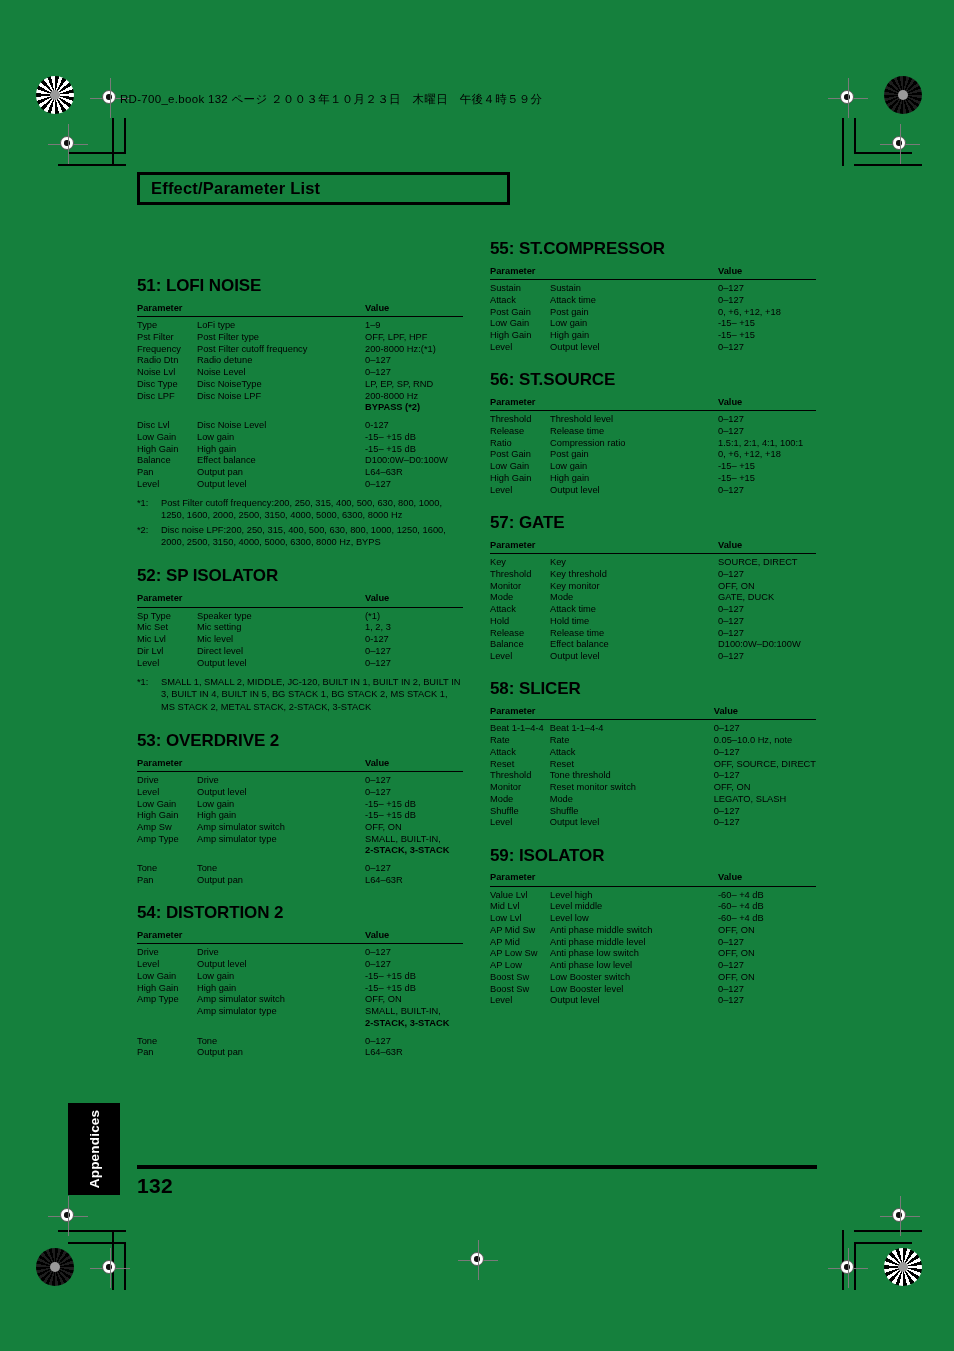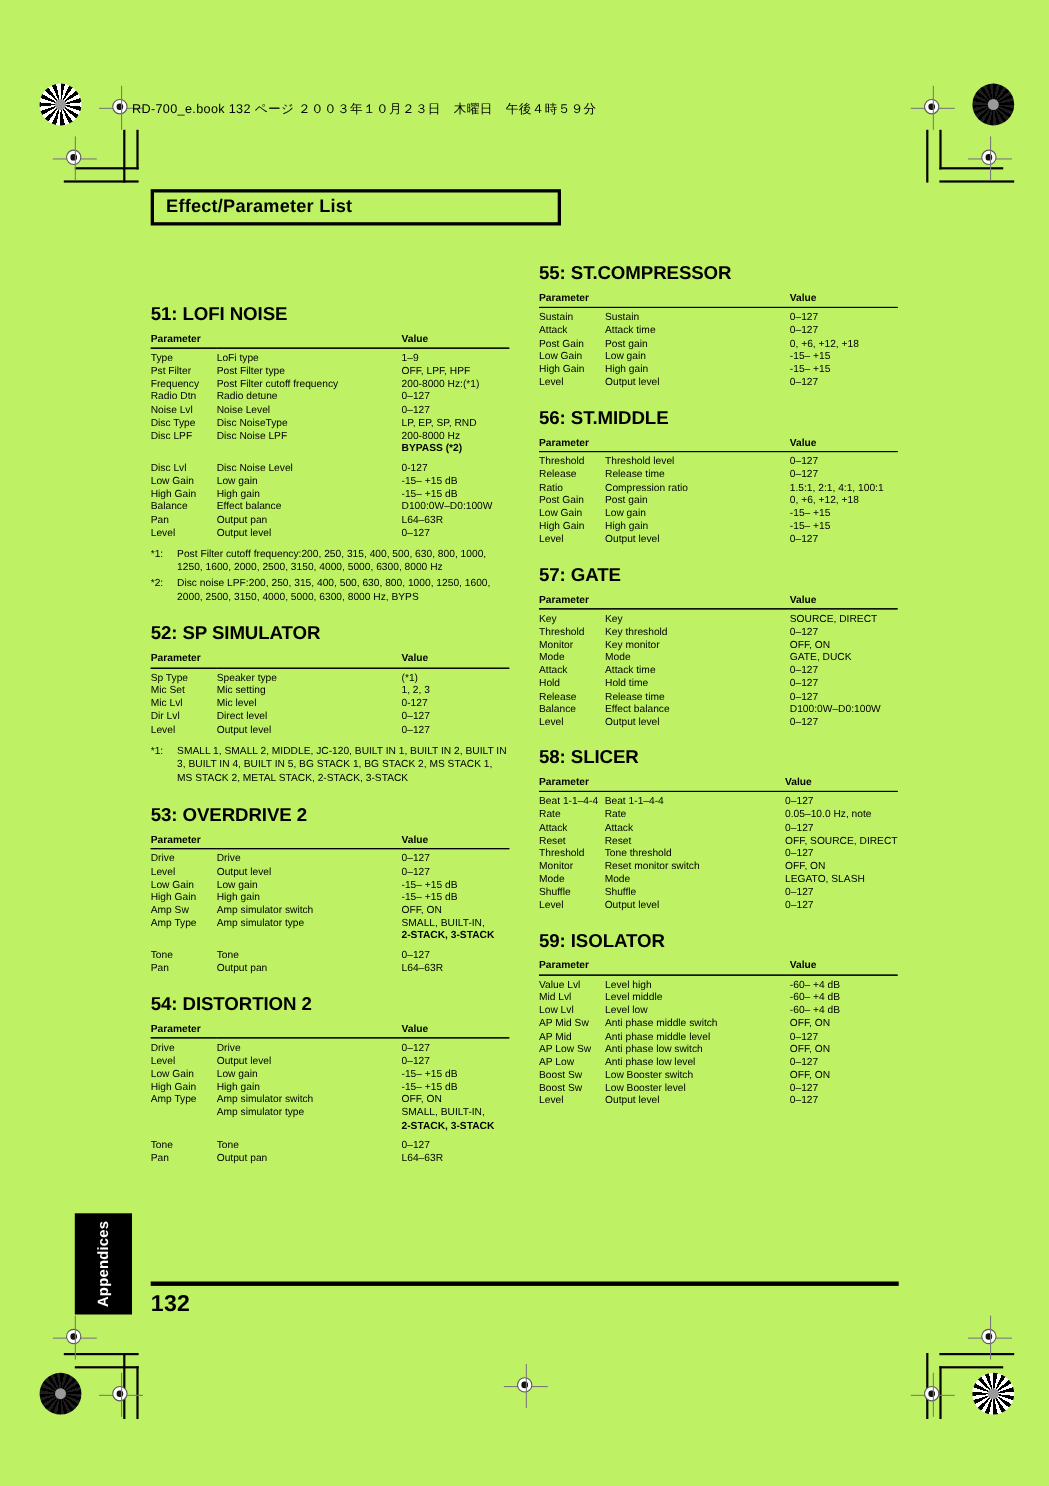--- a/index.html
+++ b/index.html
@@ -4,21 +4,21 @@
 <style>
   html, body {
     margin: 0;
     padding: 0;
     background: #ffffff;
   }
   .page {
     position: relative;
     width: 954px;
     height: 1351px;
-    background: #bef264;
+    background: #15803d;
     font-family: "Liberation Sans", sans-serif;
     color: #000000;
     overflow: hidden;
   }
 
   
   .regmark {
     position: absolute;
     width: 40px;
     height: 40px;
@@ -372,21 +372,21 @@
             <div class="ntext">Post Filter cutoff frequency:200, 250, 315, 400, 500, 630, 800, 1000, 1250, 1600, 2000, 2500, 3150, 4000, 5000, 6300, 8000 Hz</div>
           </div>
           <div class="note">
             <div class="nmark">*2:</div>
             <div class="ntext">Disc noise LPF:200, 250, 315, 400, 500, 630, 800, 1000, 1250, 1600, 2000, 2500, 3150, 4000, 5000, 6300, 8000 Hz, BYPS</div>
           </div>
         </div>
     </div>
 
     <div class="sec">
-      <h2 class="sec-title">52: SP SIMULATOR</h2>
+      <h2 class="sec-title">52: SP ISOLATOR</h2>
       <table class="ptab">
         <thead>
             <tr>
           <th class="c-param" colspan="2">Parameter</th>
           <th class="c-val">Value</th>
         </tr>
           </thead>
         <tbody>
             <tr>
               <td class="c-param">Sp Type</td>
@@ -581,21 +581,21 @@
             <tr>
               <td class="c-param">Level</td>
               <td class="c-desc">Output level</td>
               <td class="c-val">0–127</td>
             </tr>
           </tbody>
       </table>
     </div>
 
     <div class="sec">
-      <h2 class="sec-title">56: ST.MIDDLE</h2>
+      <h2 class="sec-title">56: ST.SOURCE</h2>
       <table class="ptab">
         <thead>
             <tr>
           <th class="c-param" colspan="2">Parameter</th>
           <th class="c-val">Value</th>
         </tr>
           </thead>
         <tbody>
             <tr>
               <td class="c-param">Threshold</td>

